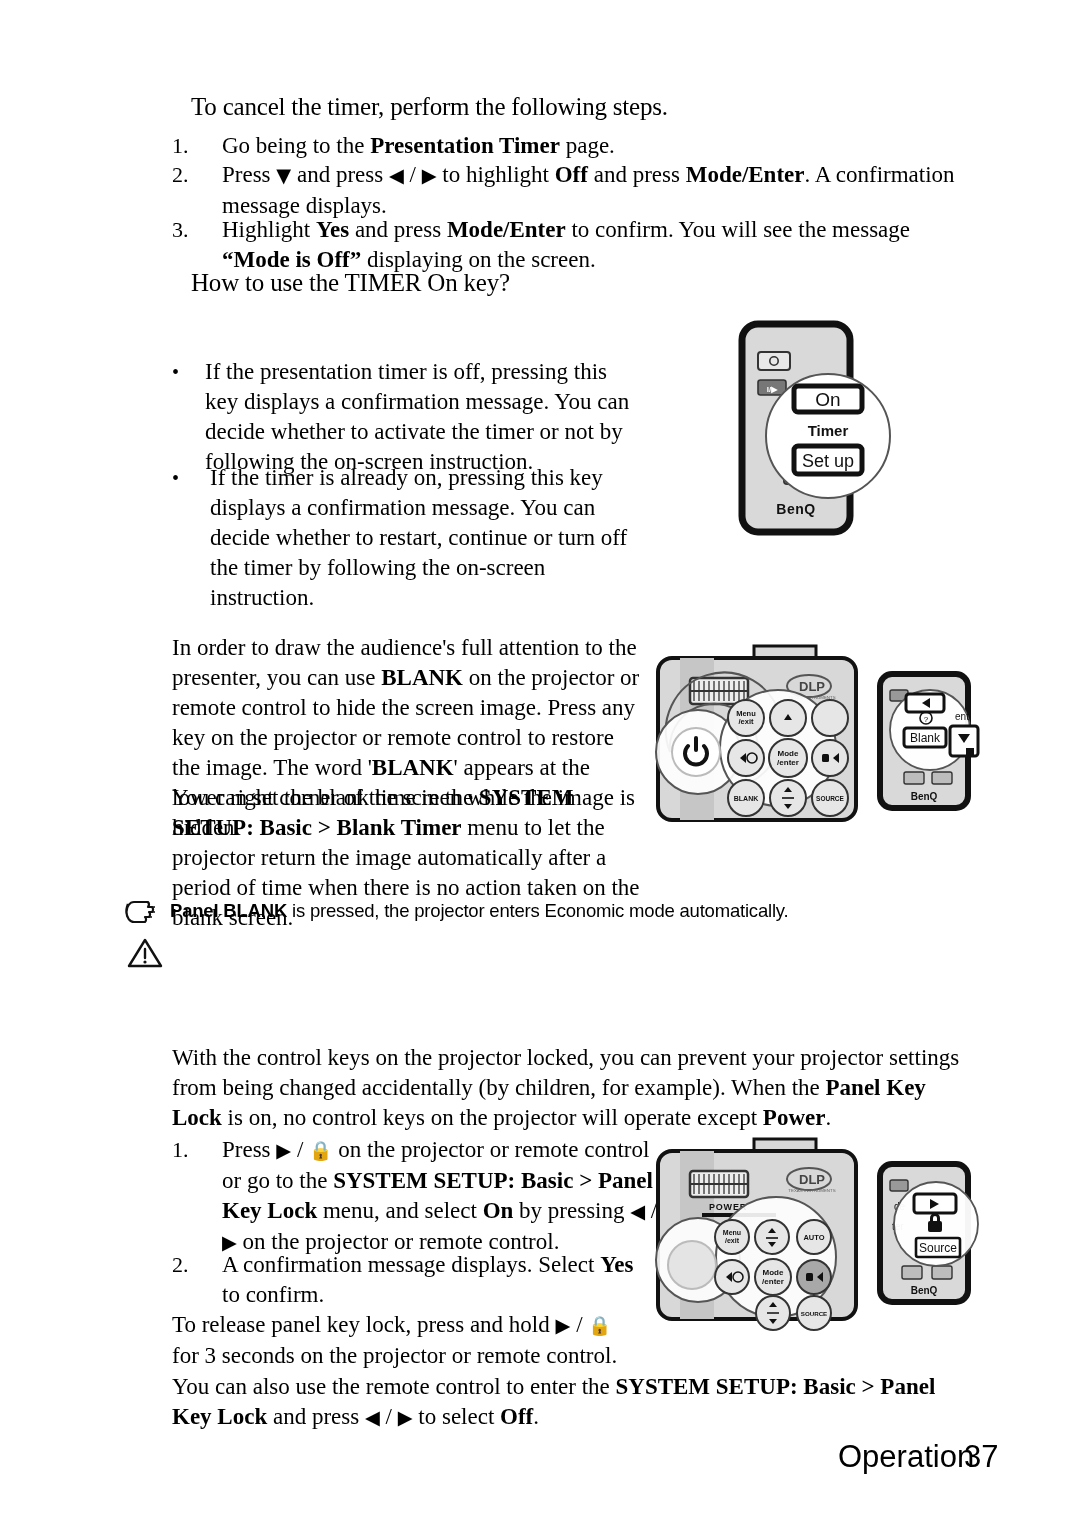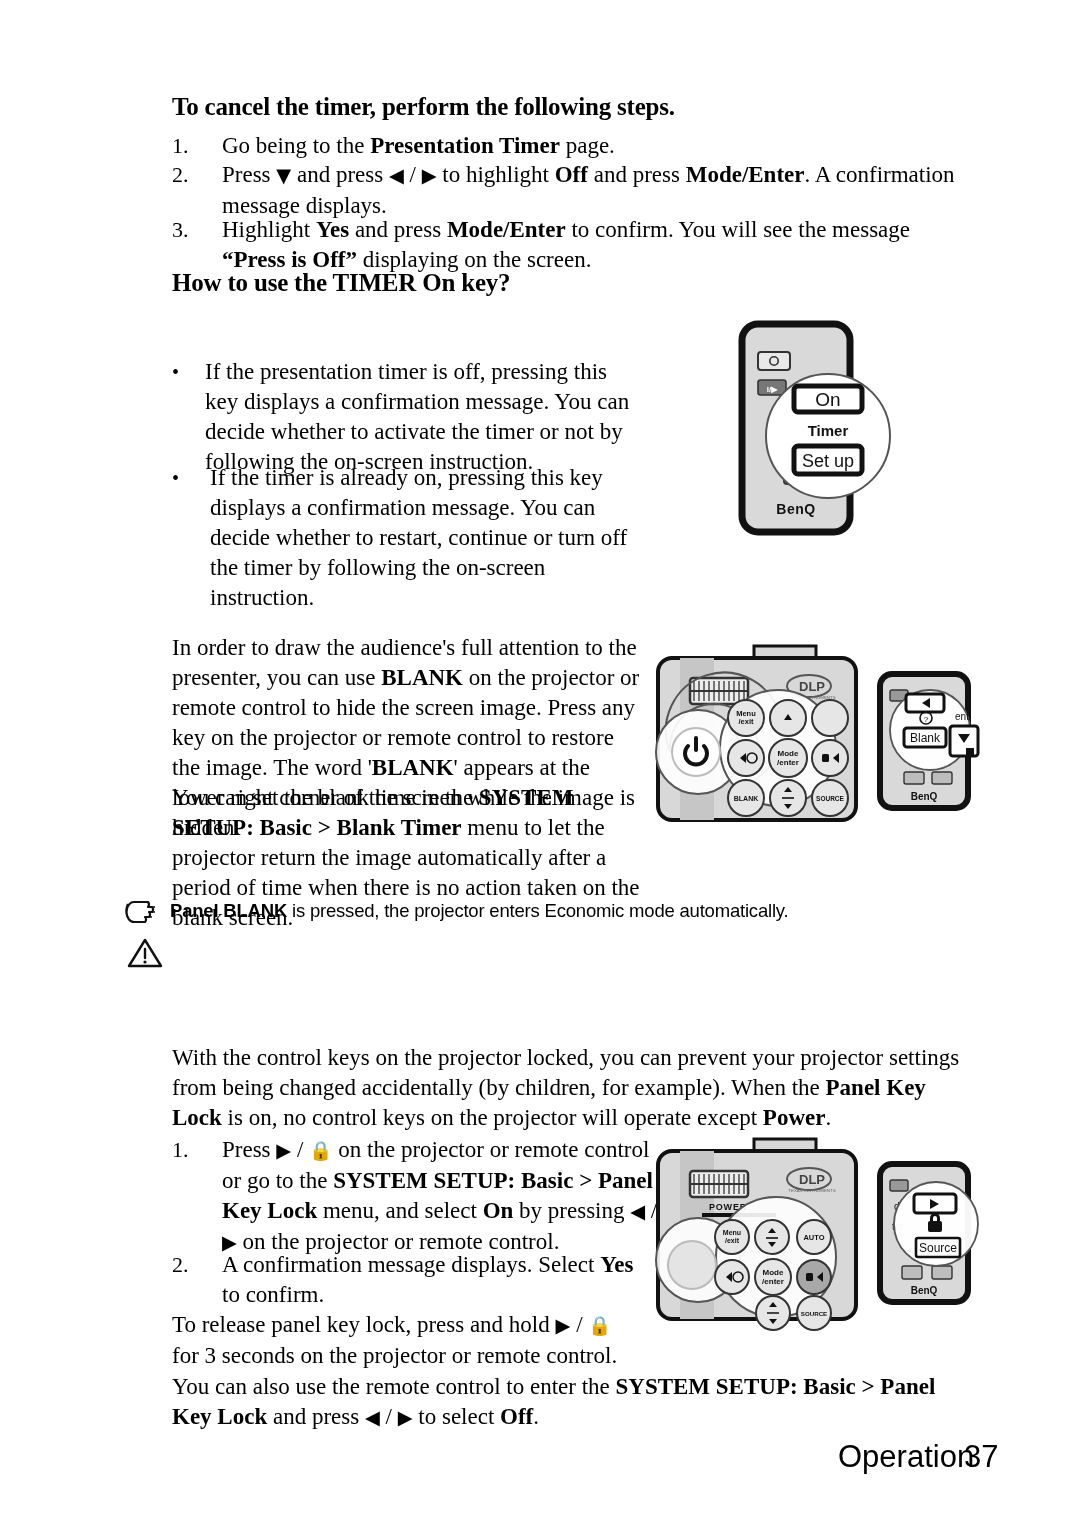--- a/index.html
+++ b/index.html
@@ -8,22 +8,23 @@
     font-family:"Liberation Serif","DejaVu Serif",serif;
     color:#000;
     -webkit-font-smoothing:antialiased;
   }
   .page{position:relative;width:1080px;height:1529px;}
 
   
   .sub-head{
     position:absolute;
     font-family:"Liberation Serif",serif;
-    font-weight:bold;font-size:25px;line-height:30px;
+    font-weight:normal;font-size:25px;line-height:30px;
     letter-spacing:-0.2px;
+    margin-left:19px;
   }
   .h1{
     position:absolute;
     font-family:"Liberation Serif",serif;
     font-weight:400;font-size:46px;line-height:52px;
     letter-spacing:-0.4px;
   }
   .para{
     position:absolute;
     font-size:23px;line-height:30px;
@@ -59,21 +60,21 @@
 <div class="page">
 
   <div class="sub-head" style="left:172px; top:92px; width:760px;">To cancel the timer, perform the following steps.</div>
 
   <div id="timer-steps">
       <div class="num" style="left: 172px; top: 131px;">1.</div>
       <div class="para" style="left: 222px; top: 131px; width: 750px;"><span>Go being to the </span><span style="font-weight: bold;">Presentation Timer</span><span> page.</span></div>
       <div class="num" style="left: 172px; top: 160px;">2.</div>
       <div class="para" style="left: 222px; top: 160px; width: 750px;"><span>Press </span><span style="font-family: &quot;DejaVu Sans&quot;, sans-serif; font-size: 0.84em;">▼</span><span> and press </span><span style="font-family: &quot;DejaVu Sans&quot;, sans-serif; font-size: 0.84em;">◀</span><span> / </span><span style="font-family: &quot;DejaVu Sans&quot;, sans-serif; font-size: 0.84em;">▶</span><span> to highlight </span><span style="font-weight: bold;">Off</span><span> and press </span><span style="font-weight: bold;">Mode/Enter</span><span>. A confirmation message displays.</span></div>
       <div class="num" style="left: 172px; top: 215px;">3.</div>
-      <div class="para" style="left: 222px; top: 215px; width: 750px;"><span>Highlight </span><span style="font-weight: bold;">Yes</span><span> and press </span><span style="font-weight: bold;">Mode/Enter</span><span> to confirm. You will see the message </span><span style="font-weight: bold;">“Press is Off”</span><span> displaying on the screen.</span></div>
+      <div class="para" style="left: 222px; top: 215px; width: 750px;"><span>Highlight </span><span style="font-weight: bold;">Yes</span><span> and press </span><span style="font-weight: bold;">Mode/Enter</span><span> to confirm. You will see the message </span><span style="font-weight: bold;">“Mode is Off”</span><span> displaying on the screen.</span></div>
     </div>
 
   <div class="sub-head" style="left:172px; top:268px; width:600px;">How to use the TIMER On key?</div>
 
 
   <div id="timer-bullets">
       <div class="bullet" style="left: 172px; top: 357px;">•</div>
       <div class="para" style="left: 205px; top: 357px; width: 435px;">If the presentation timer is off, pressing this key displays a confirmation message. You can decide whether to activate the timer or not by following the on-screen instruction.</div>
       <div class="bullet" style="left: 172px; top: 463px;">•</div>
       <div class="para" style="left: 210px; top: 463px; width: 435px;">If the timer is already on, pressing this key displays a confirmation message. You can decide whether to restart, continue or turn off the timer by following the on-screen instruction.</div>

